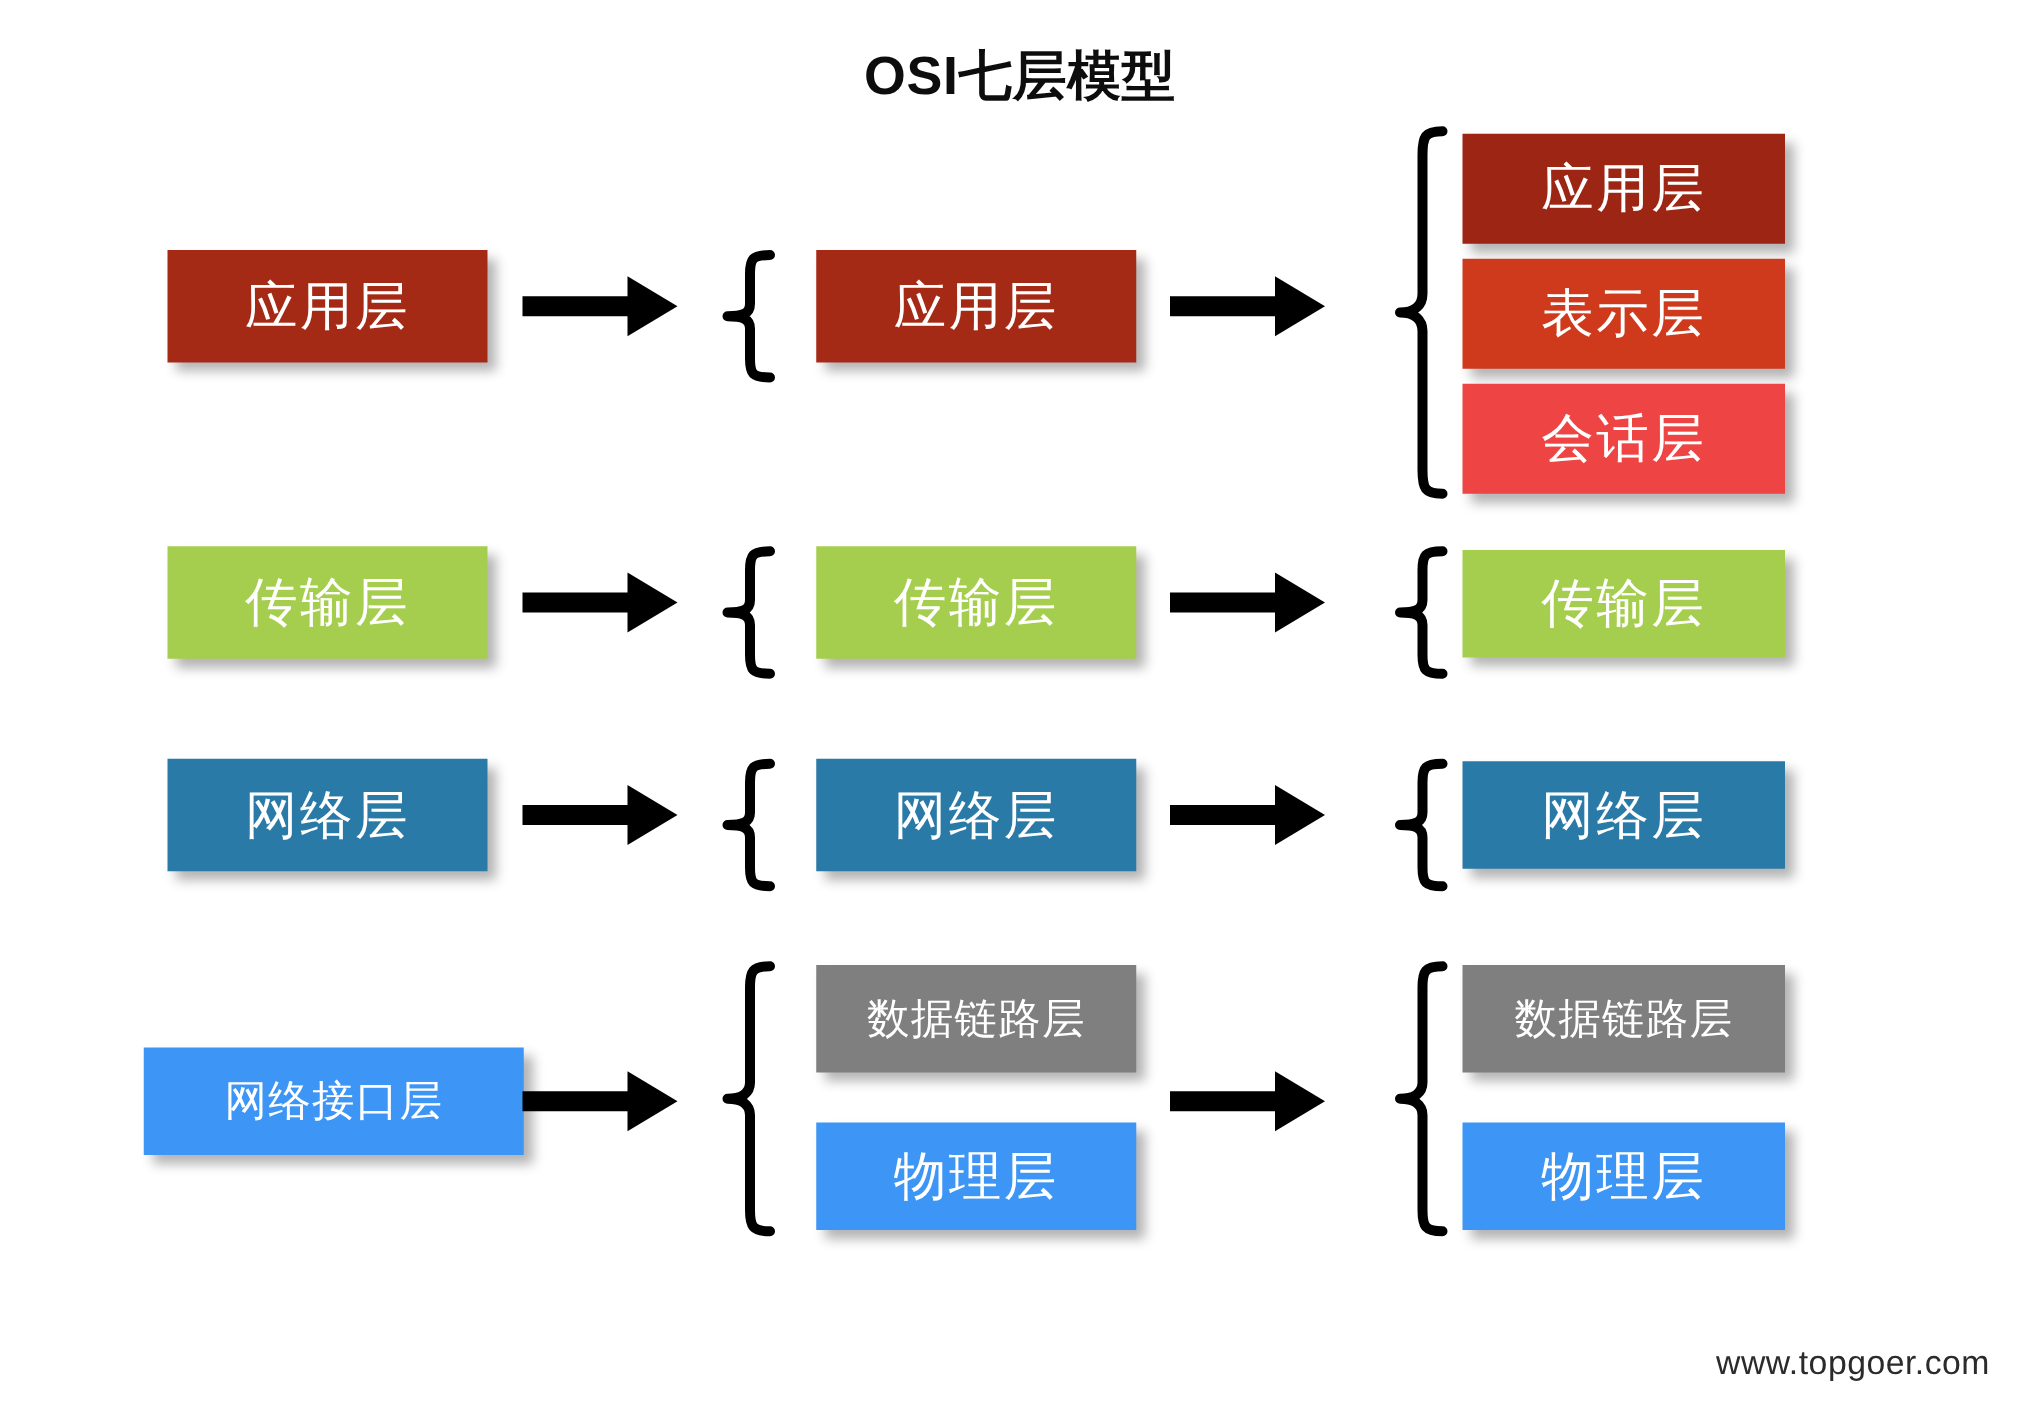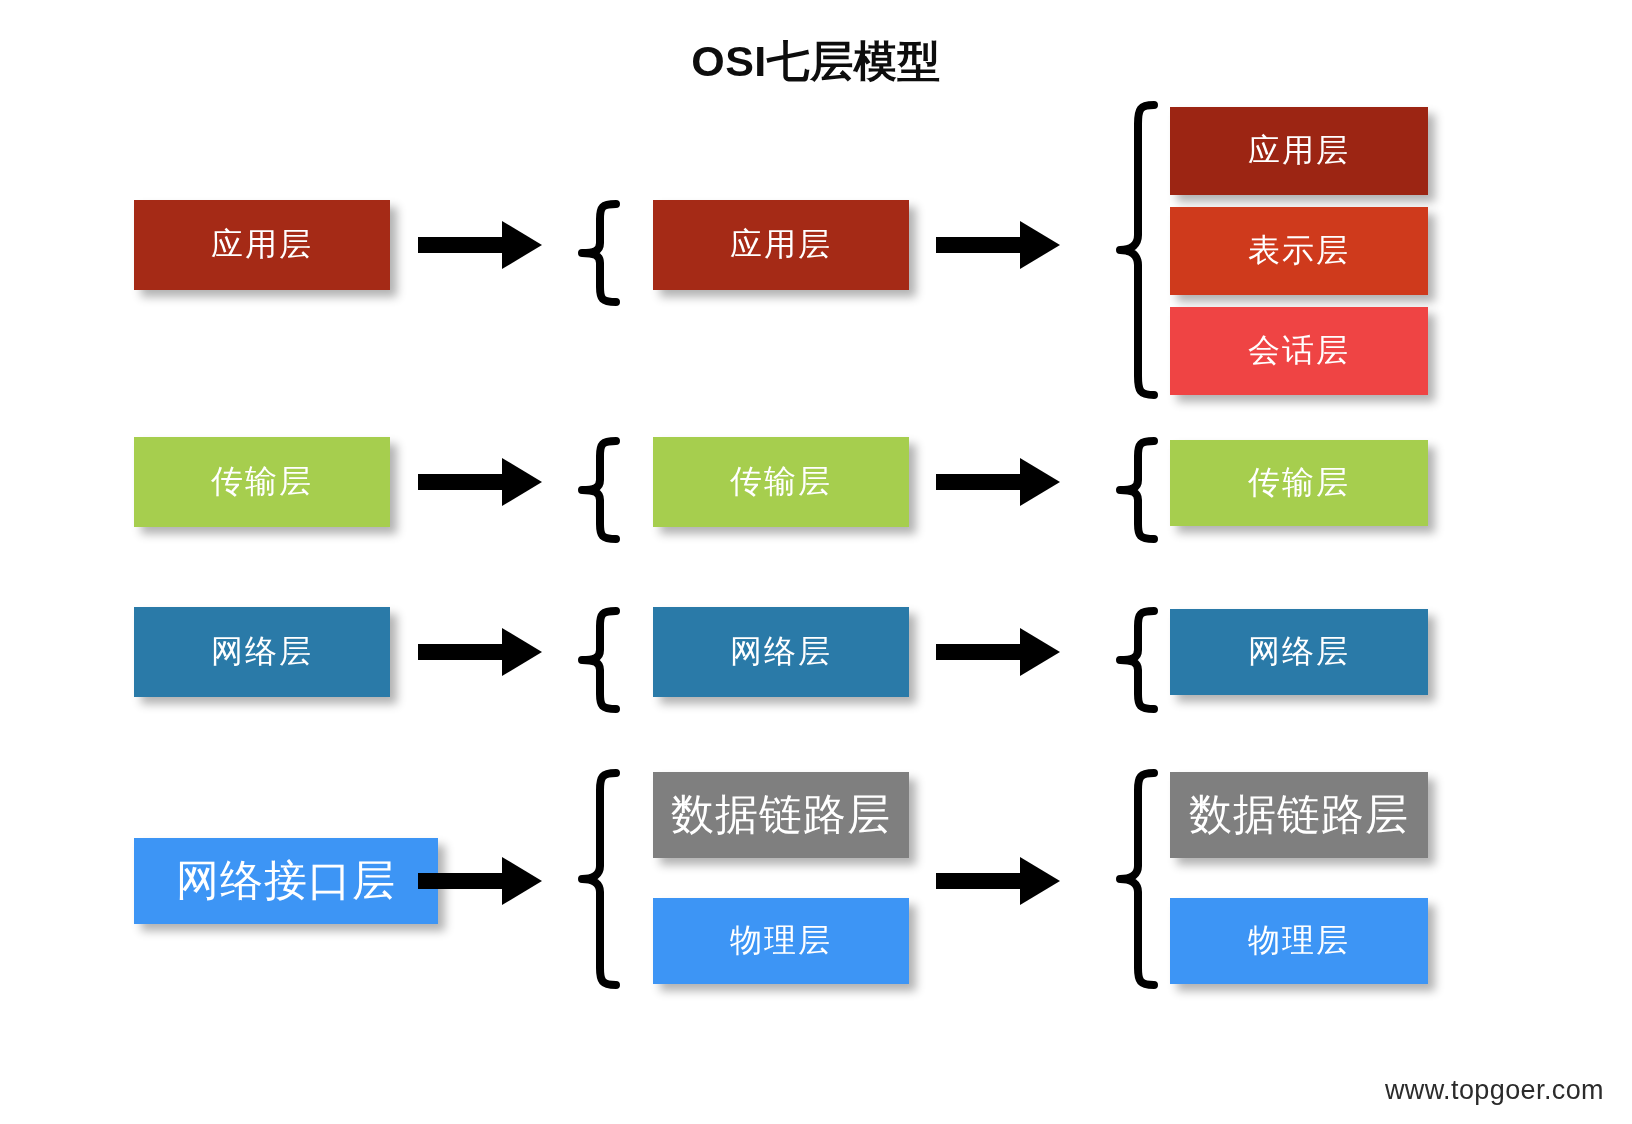--- a/index.html
+++ b/index.html
@@ -30,27 +30,27 @@
     letter-spacing: 0.5px;
     line-height: 1.1;
   }
   .layer-box {
     position: absolute;
     box-sizing: border-box;
     display: flex;
     align-items: center;
     justify-content: center;
     color: #ffffff;
-    font-size: 32px;
+    font-size: 42px;
     font-weight: 400;
     letter-spacing: 2px;
     box-shadow: 7px 7px 9px rgba(0,0,0,0.30);
     text-rendering: optimizeLegibility;
   }
-  .layer-box.wide-text { font-size: 43px; letter-spacing: 1px; }
+  .layer-box.wide-text { font-size: 34px; letter-spacing: 1px; }
 
   
   .arrow {
     position: absolute;
     height: 0;
   }
   .arrow .shaft {
     position: absolute;
     left: 0;
     top: -8px;
@@ -68,41 +68,41 @@
   }
 
   
   .brace {
     position: absolute;
   }
   .brace svg { display: block; overflow: visible; }
 
   #watermark {
     position: absolute;
-    right: 28px;
+    right: 40px;
     bottom: 18px;
     font-size: 27px;
     color: #2b2b2b;
     letter-spacing: 0.4px;
   }
 </style>
 </head>
 <body>
 
 <div id="canvas">
 
   <div id="diagram-title">OSI七层模型</div>
 
   <div class="layer-box" style="left:134px; top:200px; width:256px; height:90px; background:#a52a16;">应用层</div>
 
   <div class="layer-box" style="left:134px; top:437px; width:256px; height:90px; background:#a6ce4e;">传输层</div>
 
   <div class="layer-box" style="left:134px; top:607px; width:256px; height:90px; background:#2a7aa8;">网络层</div>
 
-  <div class="layer-box wide-text" style="left:134px; top:838px; width:304px; height:86px; background:#3d95f5;">网络接口层</div>
+  <div class="layer-box wide-text" style="left:115px; top:838px; width:304px; height:86px; background:#3d95f5;">网络接口层</div>
 
   <div class="arrow" style="left:418px; top:245px; width:124px;">
     <div class="shaft" style="width:86px;"></div>
     <div class="head" style="left:84px;"></div>
   </div>
   <div class="arrow" style="left:418px; top:482px; width:124px;">
     <div class="shaft" style="width:86px;"></div>
     <div class="head" style="left:84px;"></div>
   </div>
   <div class="arrow" style="left:418px; top:652px; width:124px;">

